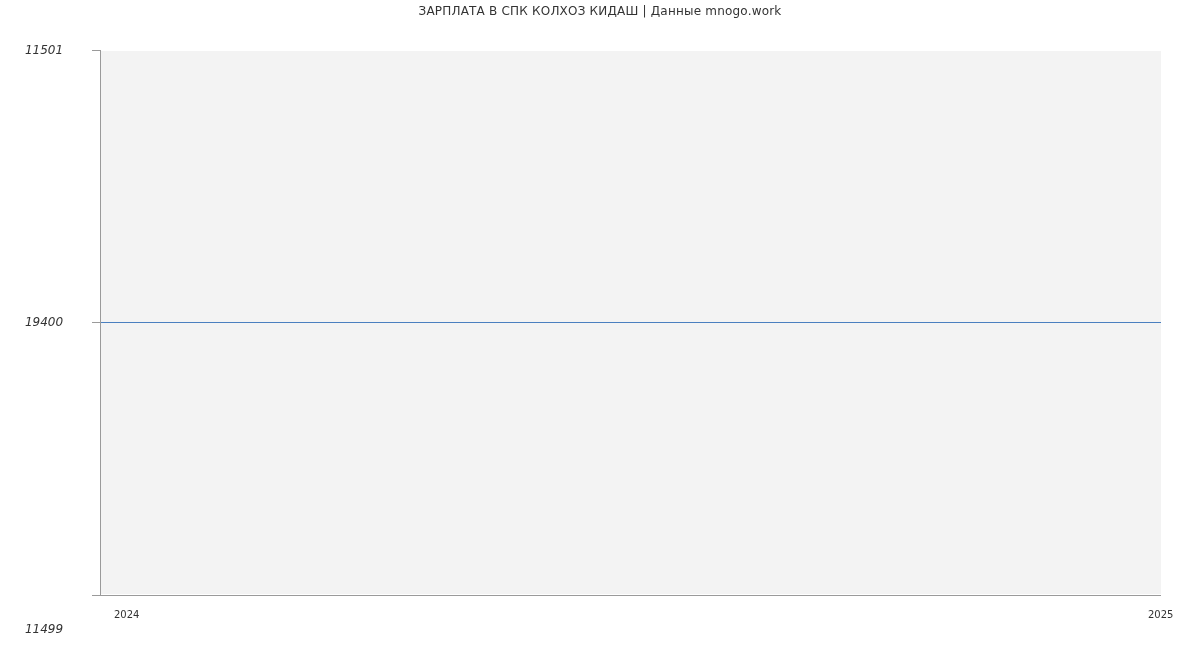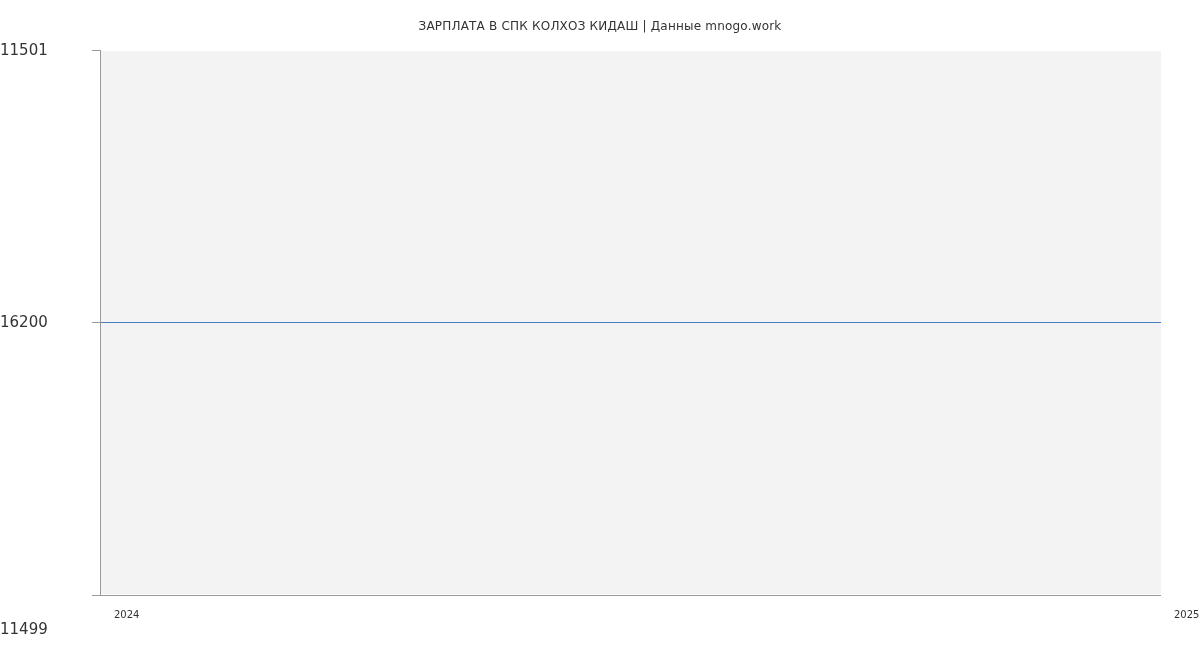--- a/index.html
+++ b/index.html
@@ -19,21 +19,20 @@
   }
   .title {
     position: absolute;
     top: 4px;
     left: 0;
     width: 1200px;
     text-align: center;
     font-size: 12px;
     color: #333333;
     letter-spacing: 0.2px;
-    margin-top: 15px;
   }
   .plot-area {
     position: absolute;
     left: 100px;   
     top: 50px;     
     width: 1060px; 
     height: 545px; 
     background: #f3f3f3;
     border-left: 1px solid #9a9a9a;
     border-bottom: 1px solid #9a9a9a;
@@ -66,56 +65,57 @@
     position: absolute;
     left: 92px; 
     width: 8px;
     height: 1px;
     background: #9a9a9a;
   }
   .ylabel {
     position: absolute;
     left: 0;
     width: 88px;
-    text-align: left;
-    font-size: 15px;
+    text-align: center;
+    font-size: 12px;
     color: #333333;
     line-height: 10px;
+    font-style: italic;
   }
   .ytick.t0 { top: 50px; }               
   .ylabel.t0 { top: 45px; }
   .ytick.t1 { top: 322px; }              
   .ylabel.t1 { top: 317px; }
   .ytick.t2 { top: 595px; }              
   .ylabel.t2 { top: 624px; }
 
   
   .xlabel {
     position: absolute;
     top: 610px;
     font-size: 10px;
     color: #333333;
     line-height: 10px;
   }
   .xlabel.left  { left: 82px; margin-left: 32px; }
-  .xlabel.right { left: 1174px; }
+  .xlabel.right { left: 1148px; }
 </style>
 </head>
 <body>
 
 <div class="chart-wrap">
 
   <div class="title">ЗАРПЛАТА В СПК КОЛХОЗ КИДАШ | Данные mnogo.work</div>
 
   <div class="ytick t0"></div>
   <div class="ytick t1"></div>
   <div class="ytick t2"></div>
 
   <div class="ylabel t0">11501</div>
-  <div class="ylabel t1">16200</div>
+  <div class="ylabel t1">19400</div>
   <div class="ylabel t2">11499</div>
 
   <div class="plot-area">
     <div class="gridline top"></div>
     <div class="gridline mid"></div>
     <div class="gridline bottom"></div>
     <div class="series-line"></div>
   </div>
 
   <div class="xlabel left">2024</div>

